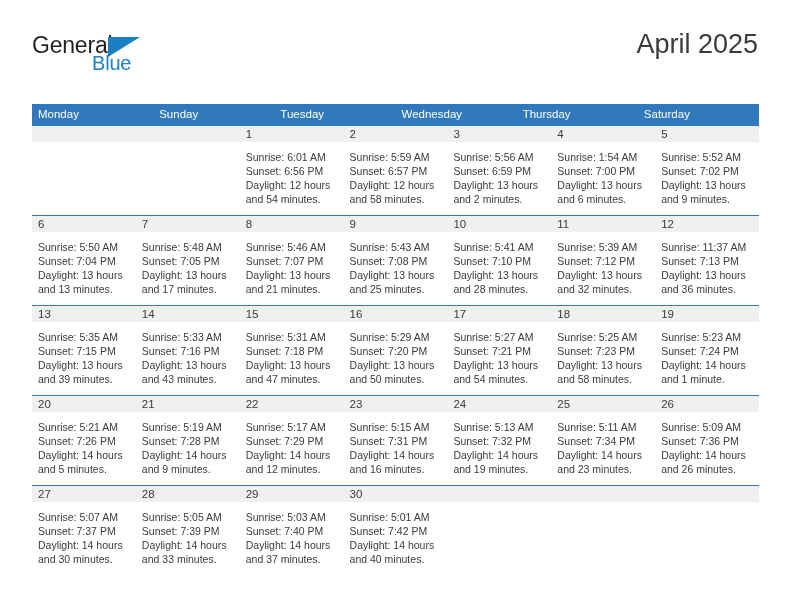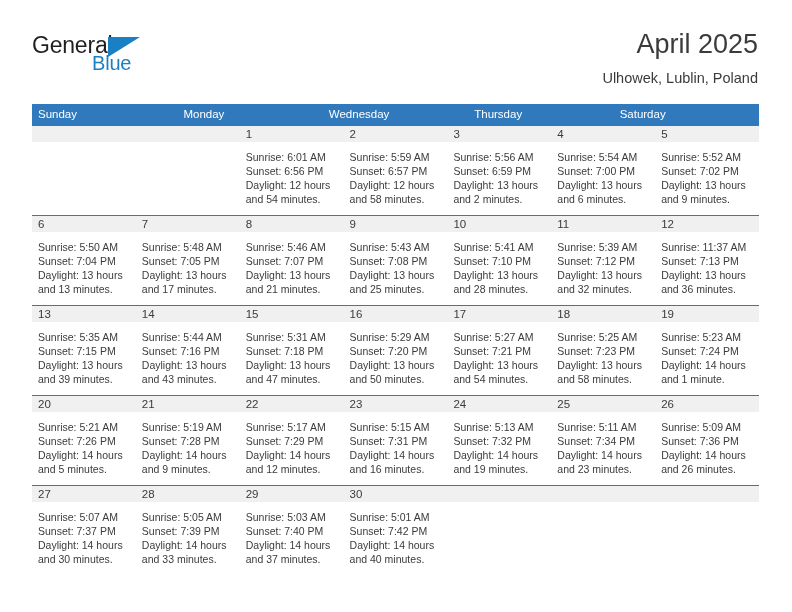--- a/index.html
+++ b/index.html
@@ -158,30 +158,30 @@
   <div class="topbar">
 
     <div class="logo">
       <span class="logo-general">General</span>
       <span class="logo-triangle"></span>
       <span class="logo-blue">Blue</span>
     </div>
 
     <div class="title-block">
       <div class="cal-title">April 2025</div>
-      <div class="cal-subtitle">Ulhowek, Lublin, Poland</div>
     </div>
 
   </div>
 
   <div class="calendar">
 
     <div class="weekday-row">
+      <div class="weekday">Monday</div>
       <div class="weekday">Sunday</div>
-      <div class="weekday">Monday</div>
+      <div class="weekday">Tuesday</div>
       <div class="weekday">Wednesday</div>
       <div class="weekday">Thursday</div>
       <div class="weekday">Saturday</div>
     </div>
 
     <div class="week">
       <div class="band"></div>
       <div class="day empty">
         <div class="day-num"></div>
         <div class="day-info">
@@ -223,21 +223,21 @@
         <div class="day-info">
           <div>Sunrise: 5:56 AM</div>
           <div>Sunset: 6:59 PM</div>
           <div>Daylight: 13 hours</div>
           <div>and 2 minutes.</div>
         </div>
       </div>
       <div class="day">
         <div class="day-num">4</div>
         <div class="day-info">
-          <div>Sunrise: 5:54 AM</div>
+          <div>Sunrise: 1:54 AM</div>
           <div>Sunset: 7:00 PM</div>
           <div>Daylight: 13 hours</div>
           <div>and 6 minutes.</div>
         </div>
       </div>
       <div class="day">
         <div class="day-num">5</div>
         <div class="day-info">
           <div>Sunrise: 5:52 AM</div>
           <div>Sunset: 7:02 PM</div>
@@ -321,21 +321,21 @@
         <div class="day-info">
           <div>Sunrise: 5:35 AM</div>
           <div>Sunset: 7:15 PM</div>
           <div>Daylight: 13 hours</div>
           <div>and 39 minutes.</div>
         </div>
       </div>
       <div class="day">
         <div class="day-num">14</div>
         <div class="day-info">
-          <div>Sunrise: 5:44 AM</div>
+          <div>Sunrise: 5:33 AM</div>
           <div>Sunset: 7:16 PM</div>
           <div>Daylight: 13 hours</div>
           <div>and 43 minutes.</div>
         </div>
       </div>
       <div class="day">
         <div class="day-num">15</div>
         <div class="day-info">
           <div>Sunrise: 5:31 AM</div>
           <div>Sunset: 7:18 PM</div>

